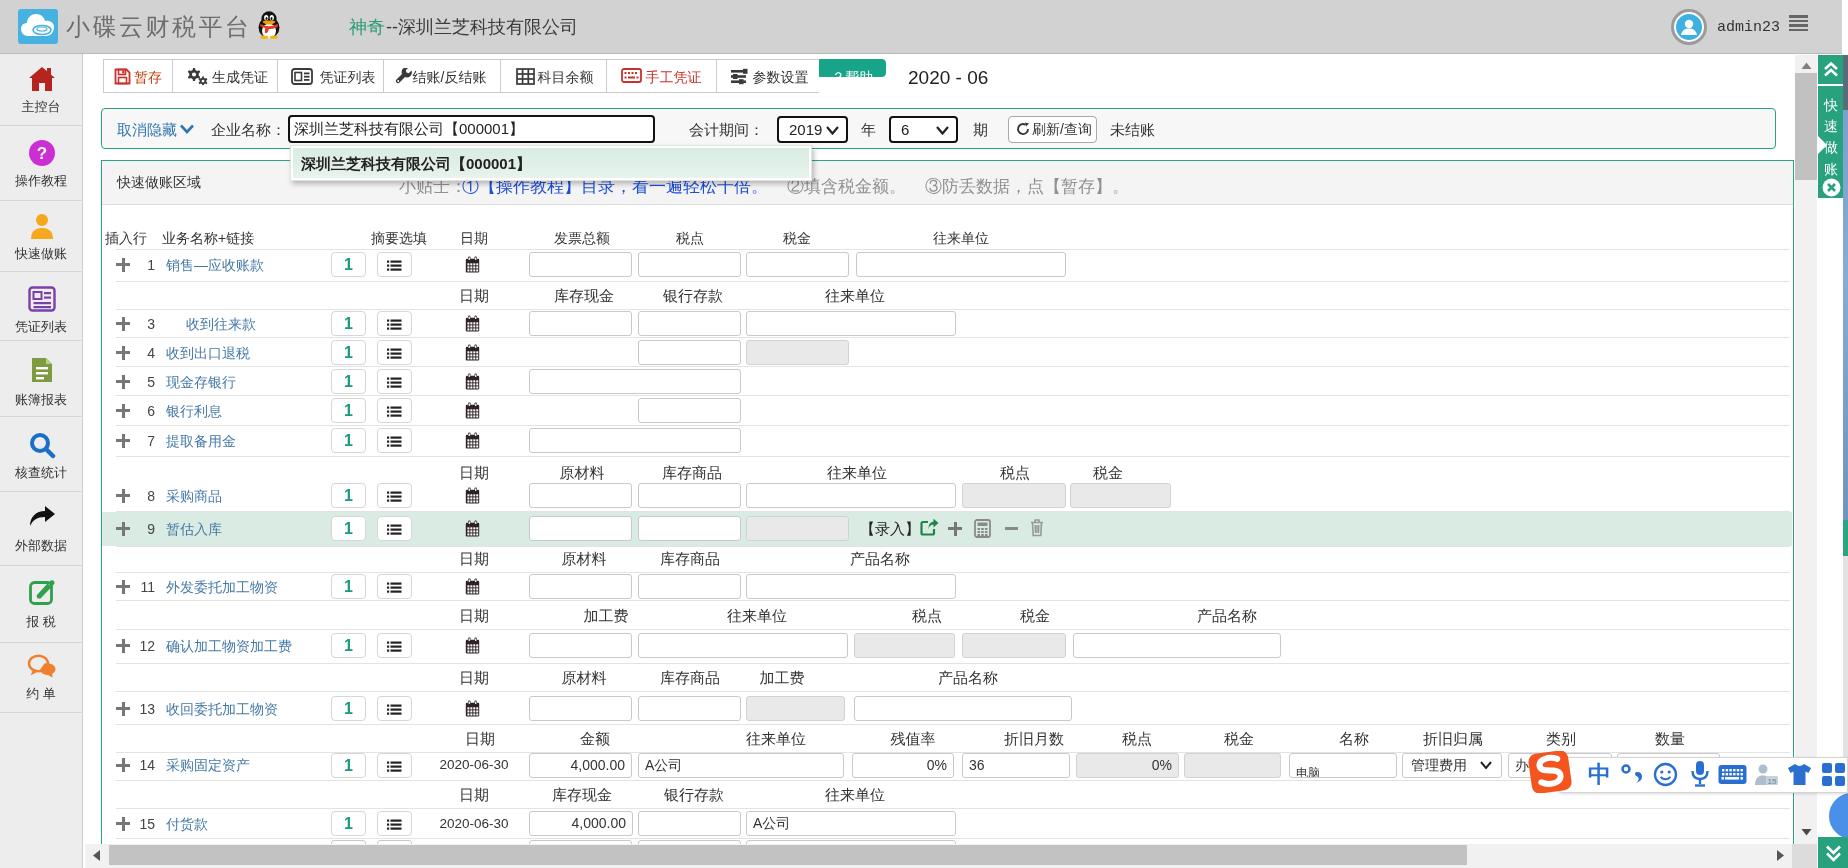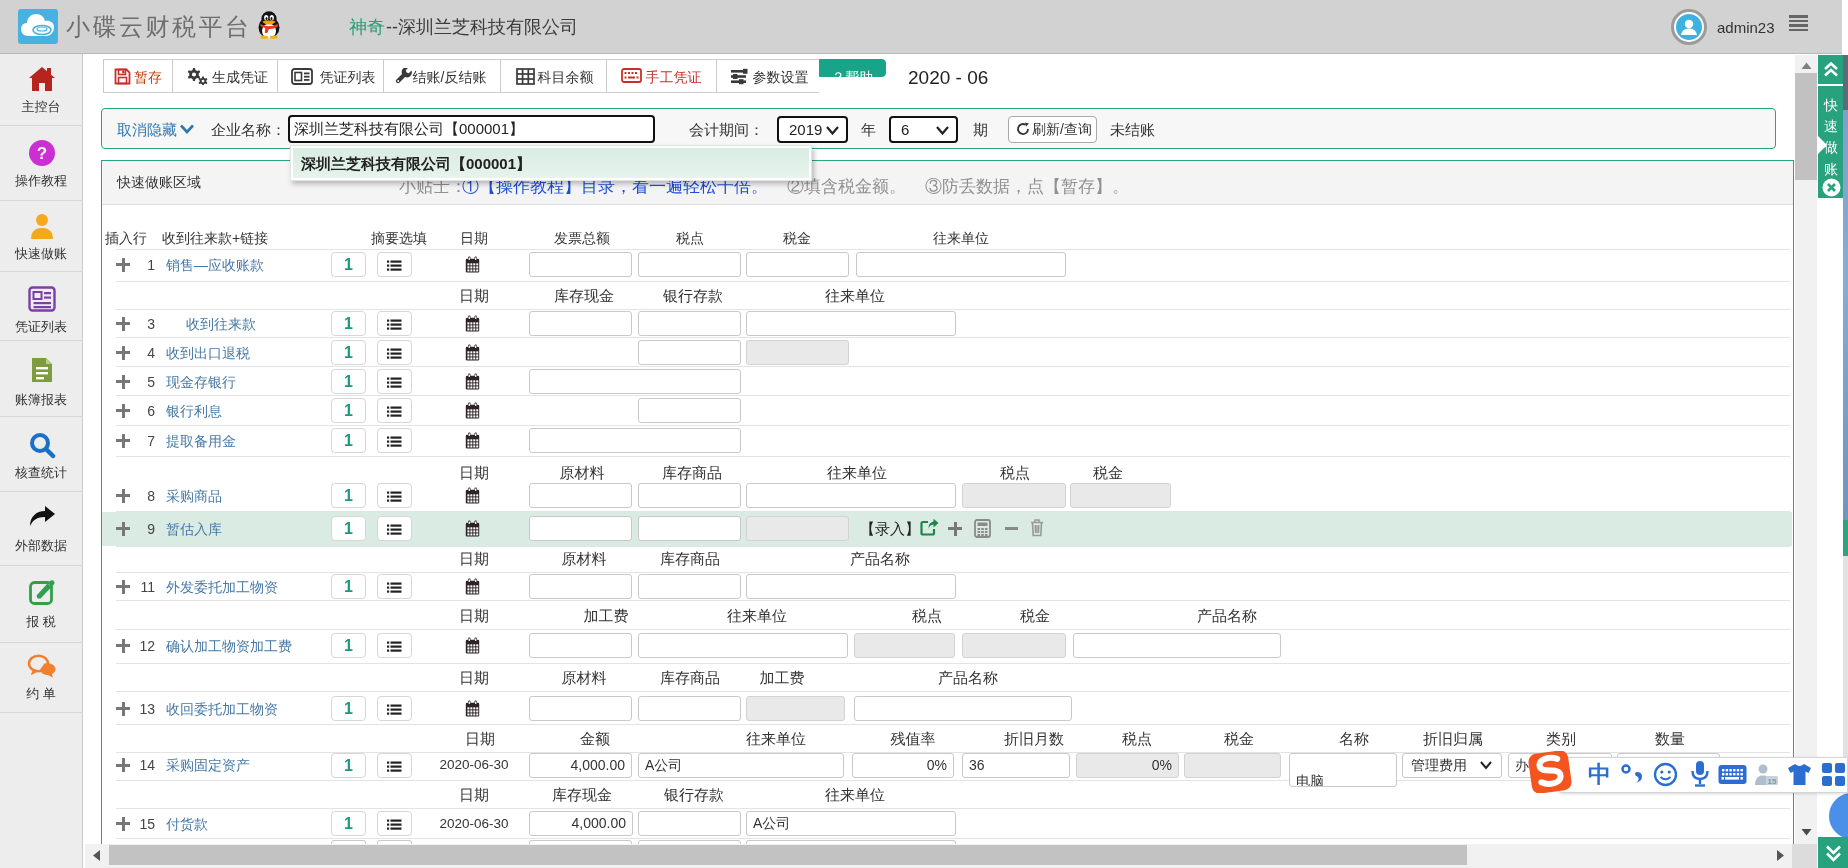--- a/index.html
+++ b/index.html
@@ -29,21 +29,21 @@
 <div style="position:absolute;top:15.0px;height:24px;line-height:24px;font-size:18px;color:#2a9b72;font-weight:normal;white-space:nowrap;left:349px;">神奇</div>
 <div style="position:absolute;top:15.0px;height:24px;line-height:24px;font-size:18px;color:#3c3c3c;font-weight:normal;white-space:nowrap;left:386px;">--深圳兰芝科技有限公司</div>
 <div style="position:absolute;left:1671px;top:9px;width:36px;height:36px;border-radius:50%;border:3px solid #9b9b9b;background:#fff;box-sizing:border-box;">
 <div style="position:absolute;left:2px;top:2px;width:26px;height:26px;border-radius:50%;background:#3db2e2;">
 <svg width="26" height="26" viewBox="0 0 26 26">
         <circle cx="13" cy="10" r="4.2" fill="#fff"></circle>
         <path d="M5 21 C6 15.5 10 14.5 13 14.5 C16 14.5 20 15.5 21 21 Z" fill="#fff"></path>
       </svg>
 </div>
   </div>
-<div style="position:absolute;top:16.5px;height:21px;line-height:21px;font-size:15px;color:#333;font-weight:normal;white-space:nowrap;left:1717px;">admin23</div>
+<div style="position:absolute;top:16.5px;height:21px;line-height:21px;font-size:15px;color:#333;font-weight:normal;white-space:nowrap;left:1717px;font-family:Liberation Mono, monospace;">admin23</div>
 <div style="position:absolute;left:1789px;top:15.0px;width:19px;height:2.6px;background:#666;"></div>
 <div style="position:absolute;left:1789px;top:19.5px;width:19px;height:2.6px;background:#666;"></div>
 <div style="position:absolute;left:1789px;top:24.0px;width:19px;height:2.6px;background:#666;"></div>
 <div style="position:absolute;left:1789px;top:28.5px;width:19px;height:2.6px;background:#666;"></div>
 <div style="position:absolute;left:0;top:54px;width:83px;height:814px;background:#ededed;border-right:1px solid #ccc;"></div>
 <div style="position:absolute;left:0;top:125px;width:83px;height:1px;background:#d6d6d6;"></div>
 <div style="position:absolute;left:0;top:200px;width:83px;height:1px;background:#d6d6d6;"></div>
 <div style="position:absolute;left:0;top:271px;width:83px;height:1px;background:#d6d6d6;"></div>
 <div style="position:absolute;left:0;top:340px;width:83px;height:1px;background:#d6d6d6;"></div>
 <div style="position:absolute;left:0;top:416px;width:83px;height:1px;background:#d6d6d6;"></div>
@@ -221,21 +221,21 @@
 <div style="position:absolute;left:116px;top:600.0px;width:1674px;height:1px;background:#e3e3e3;"></div>
 <div style="position:absolute;left:116px;top:629.0px;width:1674px;height:1px;background:#e3e3e3;"></div>
 <div style="position:absolute;left:116px;top:663.0px;width:1674px;height:1px;background:#e3e3e3;"></div>
 <div style="position:absolute;left:116px;top:691.0px;width:1674px;height:1px;background:#e3e3e3;"></div>
 <div style="position:absolute;left:116px;top:724.0px;width:1674px;height:1px;background:#e3e3e3;"></div>
 <div style="position:absolute;left:116px;top:751.8px;width:1674px;height:1px;background:#e3e3e3;"></div>
 <div style="position:absolute;left:116px;top:779.5px;width:1674px;height:1px;background:#e3e3e3;"></div>
 <div style="position:absolute;left:116px;top:808.4px;width:1674px;height:1px;background:#e3e3e3;"></div>
 <div style="position:absolute;left:116px;top:837.5px;width:1674px;height:1px;background:#e3e3e3;"></div>
 <div style="position:absolute;top:228.0px;height:20px;line-height:20px;font-size:14px;color:#333;font-weight:normal;white-space:nowrap;left:105px;">插入行</div>
-<div style="position:absolute;top:228.0px;height:20px;line-height:20px;font-size:14px;color:#333;font-weight:normal;white-space:nowrap;left:162px;">收到往来款+链接</div>
+<div style="position:absolute;top:228.0px;height:20px;line-height:20px;font-size:14px;color:#333;font-weight:normal;white-space:nowrap;left:162px;">业务名称+链接</div>
 <div style="position:absolute;top:228.0px;height:20px;line-height:20px;font-size:14px;color:#333;font-weight:normal;white-space:nowrap;left:199px;width:400px;text-align:center;">摘要选填</div>
 <div style="position:absolute;top:228.0px;height:20px;line-height:20px;font-size:14px;color:#333;font-weight:normal;white-space:nowrap;left:274px;width:400px;text-align:center;">日期</div>
 <div style="position:absolute;top:228.0px;height:20px;line-height:20px;font-size:14px;color:#333;font-weight:normal;white-space:nowrap;left:382px;width:400px;text-align:center;">发票总额</div>
 <div style="position:absolute;top:228.0px;height:20px;line-height:20px;font-size:14px;color:#333;font-weight:normal;white-space:nowrap;left:490px;width:400px;text-align:center;">税点</div>
 <div style="position:absolute;top:228.0px;height:20px;line-height:20px;font-size:14px;color:#333;font-weight:normal;white-space:nowrap;left:597px;width:400px;text-align:center;">税金</div>
 <div style="position:absolute;top:228.0px;height:20px;line-height:20px;font-size:14px;color:#333;font-weight:normal;white-space:nowrap;left:761px;width:400px;text-align:center;">往来单位</div>
 <div style="position:absolute;top:284.5px;height:21px;line-height:21px;font-size:15px;color:#333;font-weight:normal;white-space:nowrap;left:274px;width:400px;text-align:center;">日期</div>
 <div style="position:absolute;top:284.5px;height:21px;line-height:21px;font-size:15px;color:#333;font-weight:normal;white-space:nowrap;left:384px;width:400px;text-align:center;">库存现金</div>
 <div style="position:absolute;top:284.5px;height:21px;line-height:21px;font-size:15px;color:#333;font-weight:normal;white-space:nowrap;left:493px;width:400px;text-align:center;">银行存款</div>
 <div style="position:absolute;top:284.5px;height:21px;line-height:21px;font-size:15px;color:#333;font-weight:normal;white-space:nowrap;left:655px;width:400px;text-align:center;">往来单位</div>
@@ -725,21 +725,21 @@
       <rect x="2" y="11.5" width="2.2" height="2.2" fill="#222"></rect>
     </svg>
   </div>
 <div style="position:absolute;top:755.2px;height:19.5px;line-height:19.5px;font-size:13.5px;color:#333;font-weight:normal;white-space:nowrap;left:274px;width:400px;text-align:center;">2020-06-30</div>
 <div style="position:absolute;left:529px;top:752.5px;width:103px;height:25.0px;background:#fff;border:1px solid #c9c9c9;border-radius:3px;box-sizing:border-box;font-size:14px;color:#333;line-height:23.0px;padding:0 6px;overflow:hidden;white-space:nowrap;text-align:right;">4,000.00</div>
 <div style="position:absolute;left:638px;top:752.5px;width:206px;height:25.0px;background:#fff;border:1px solid #c9c9c9;border-radius:3px;box-sizing:border-box;font-size:14px;color:#333;line-height:23.0px;padding:0 6px;overflow:hidden;white-space:nowrap;">A公司</div>
 <div style="position:absolute;left:852px;top:752.5px;width:102px;height:25.0px;background:#fff;border:1px solid #c9c9c9;border-radius:3px;box-sizing:border-box;font-size:14px;color:#333;line-height:23.0px;padding:0 6px;overflow:hidden;white-space:nowrap;text-align:right;">0%</div>
 <div style="position:absolute;left:962px;top:752.5px;width:108px;height:25.0px;background:#fff;border:1px solid #c9c9c9;border-radius:3px;box-sizing:border-box;font-size:14px;color:#333;line-height:23.0px;padding:0 6px;overflow:hidden;white-space:nowrap;">36</div>
 <div style="position:absolute;left:1076px;top:752.5px;width:103px;height:25.0px;background:#e9e9e9;border:1px solid #d2d2d2;border-radius:3px;box-sizing:border-box;font-size:14px;color:#333;line-height:23.0px;padding:0 6px;overflow:hidden;white-space:nowrap;text-align:right;">0%</div>
 <div style="position:absolute;left:1184px;top:752.5px;width:97px;height:25.0px;background:#e9e9e9;border:1px solid #d2d2d2;border-radius:3px;box-sizing:border-box;font-size:14px;color:#333;line-height:23.0px;padding:0 6px;overflow:hidden;white-space:nowrap;"></div>
-<div style="position:absolute;left:1289px;top:752.5px;width:108px;height:25.0px;background:#fff;border:1px solid #c9c9c9;border-radius:3px;box-sizing:border-box;font-size:14px;color:#333;line-height:23.0px;padding:16px 6px;overflow:hidden;white-space:nowrap;">电脑</div>
+<div style="position:absolute;left:1289px;top:752.5px;width:108px;height:25.0px;background:#fff;border:1px solid #c9c9c9;border-radius:3px;box-sizing:border-box;font-size:12px;color:#333;line-height:23.0px;padding:8px 6px;overflow:hidden;white-space:nowrap;">电脑</div>
 <div style="position:absolute;left:1402px;top:752.5px;width:100px;height:25px;background:#fff;border:1px solid #c9c9c9;border-radius:3px;font-size:14px;color:#333;line-height:23px;padding:0 8px;">管理费用</div>
 <svg style="position:absolute;left:1480px;top:761px;" width="12" height="9" viewBox="0 0 12 9">
     <path d="M1 1 L6 7 L11 1" fill="none" stroke="#222" stroke-width="2"></path>
   </svg>
 <div style="position:absolute;left:1508px;top:752.5px;width:104px;height:25.0px;background:#fff;border:1px solid #c9c9c9;border-radius:3px;box-sizing:border-box;font-size:14px;color:#333;line-height:23.0px;padding:0 6px;overflow:hidden;white-space:nowrap;">办公</div>
 <div style="position:absolute;left:1617px;top:752.5px;width:103px;height:25.0px;background:#fff;border:1px solid #c9c9c9;border-radius:3px;box-sizing:border-box;font-size:14px;color:#333;line-height:23.0px;padding:0 6px;overflow:hidden;white-space:nowrap;"></div>
 <div style="position:absolute;left:116px;top:822.0px;width:14px;height:3px;background:#777;"></div>
 <div style="position:absolute;left:121.5px;top:816.5px;width:3px;height:14px;background:#777;"></div>
 <div style="position:absolute;top:813.5px;height:20px;line-height:20px;font-size:14px;color:#444;font-weight:normal;white-space:nowrap;left:-245px;width:400px;text-align:right;">15</div>
 <div style="position:absolute;top:813.5px;height:20px;line-height:20px;font-size:14px;color:#4679a7;font-weight:normal;white-space:nowrap;left:166px;">付货款</div>

